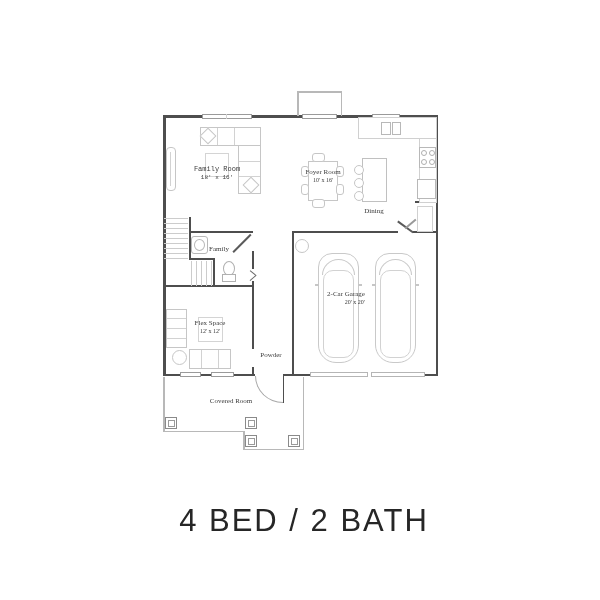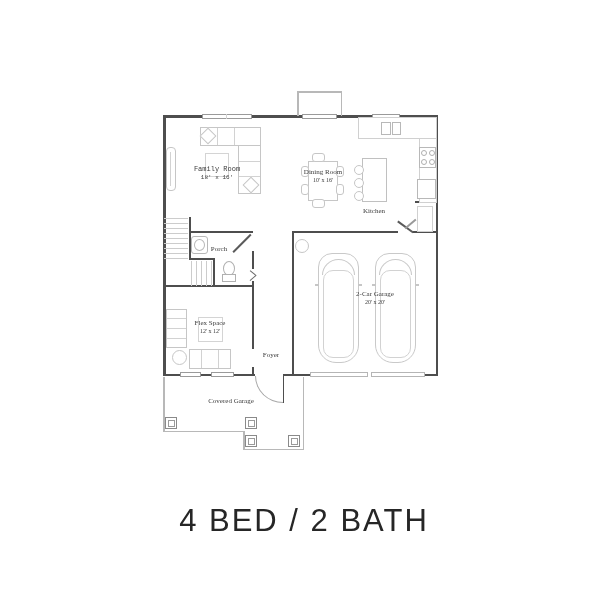--- a/index.html
+++ b/index.html
@@ -175,39 +175,39 @@
     </div>
   <div class="col" style="left:288px;top:435px;">
       <div></div>
     </div>
 
   <div class="lbl" style="left:217px;top:165px;font-family:Liberation Mono, monospace;">
     <span class="nm">Family Room</span>
     <span class="dm">18' x 16'</span>
   </div>
   <div class="lbl" style="left:323px;top:168px;">
-    <span class="nm">Dining Room</span>
+    <span class="nm">Foyer Room</span>
     <span class="dm">10' x 16'</span>
   </div>
   <div class="lbl" style="left:374px;top:207px;">
-    <span class="nm">Kitchen</span>
+    <span class="nm">Dining</span>
   </div>
   <div class="lbl" style="left:219px;top:245px;">
-    <span class="nm">Porch</span>
+    <span class="nm">Family</span>
   </div>
   <div class="lbl" style="left:210px;top:319px;font-family:Liberation Serif, serif;">
     <span class="nm">Flex Space</span>
     <span class="dm">12' x 12'</span>
   </div>
   <div class="lbl" style="left:271px;top:351px;">
-    <span class="nm">Foyer</span>
-  </div>
-  <div class="lbl" style="left:375px;top:290px;">
+    <span class="nm">Powder</span>
+  </div>
+  <div class="lbl" style="left:346px;top:290px;text-align:right;">
     <span class="nm">2-Car Garage</span>
     <span class="dm">20' x 20'</span>
   </div>
   <div class="lbl" style="left:231px;top:397px;">
-    <span class="nm">Covered Garage</span>
+    <span class="nm">Covered Room</span>
   </div>
 
   <div id="cap-sub">4 BED / 2 BATH</div>
 
 </div>
 
 </body></html>

